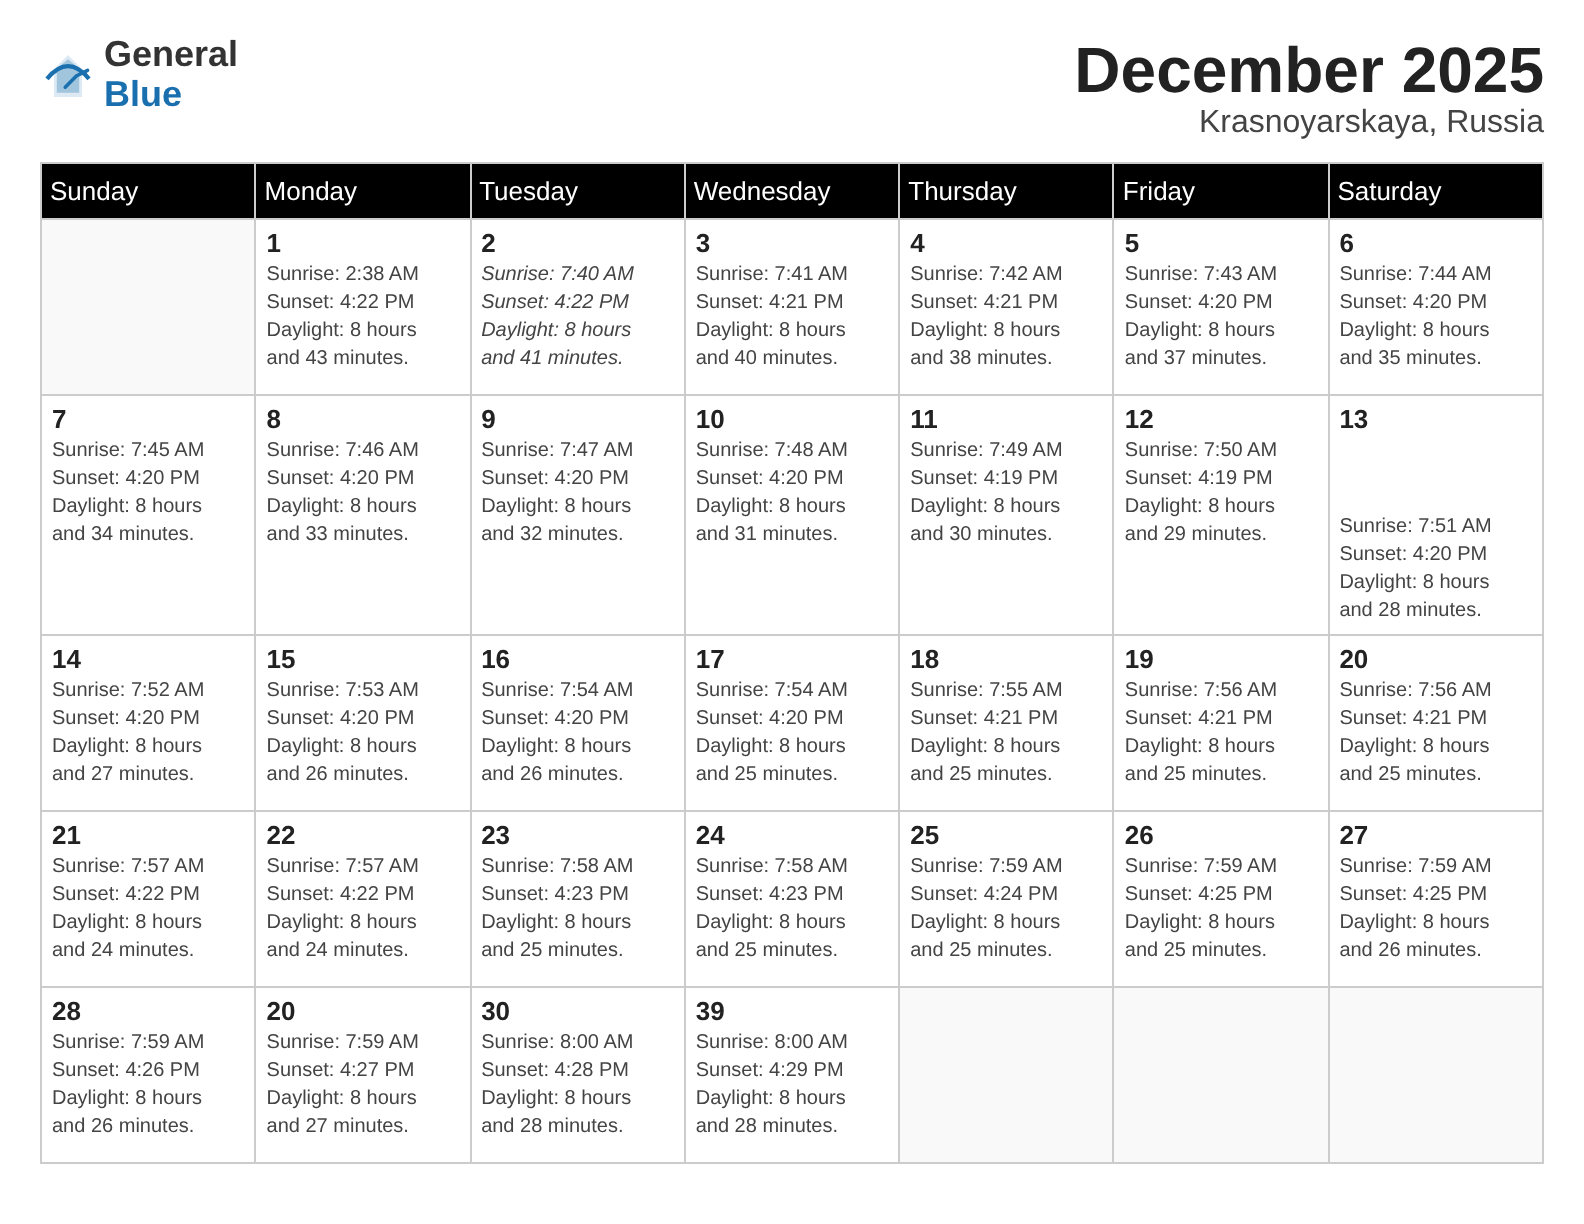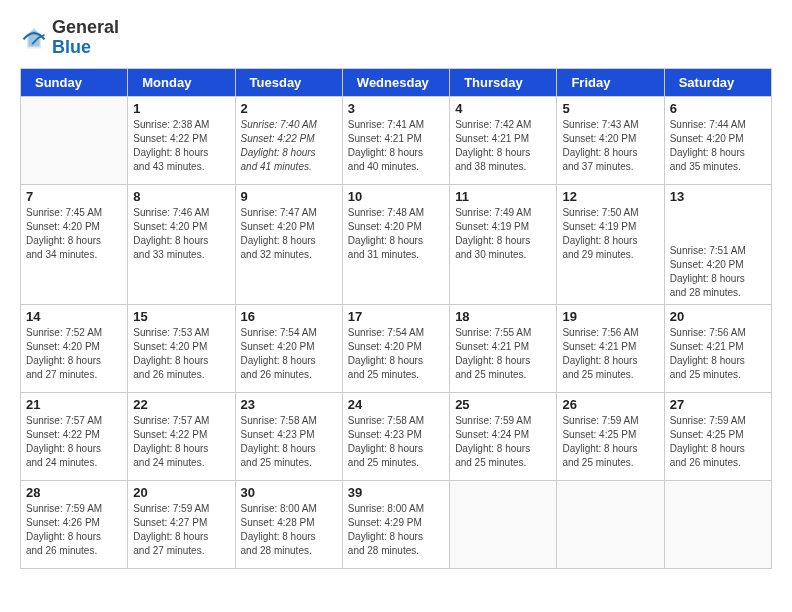--- a/index.html
+++ b/index.html
@@ -50,25 +50,25 @@
       font-size: 16px;
       font-weight: normal;
       color: #444;
     }
     .calendar {
       width: 100%;
       border-collapse: collapse;
       table-layout: fixed;
     }
     .calendar th {
-      background-color: #1d4ed8;
+      background-color: #000000;
       color: #fff;
       font-size: 13px;
-      font-weight: bold;
-      padding: 6px 14px;
+      font-weight: normal;
+      padding: 6px 4px;
       text-align: left;
       border: 1px solid #ccc;
     }
     .calendar td {
       border: 1px solid #ccc;
       vertical-align: top;
       padding: 4px 5px;
       font-size: 10.5px;
       color: #333;
       height: 88px;
@@ -104,20 +104,22 @@
         <path d="M 18 28 L 26 20 L 34 16" fill="none" stroke="#1a6faf" stroke-width="2.5" stroke-linecap="round"></path>
       </svg>
       <div>
         <div class="logo-text">
           <span class="logo-general">General</span><br>
           <span class="logo-blue">Blue</span>
         </div>
       </div>
     </div>
     <div class="title-block">
+      <h1>December 2025</h1>
+      <h2>Krasnoyarskaya, Russia</h2>
     </div>
   </div>
 
   <table class="calendar">
     <thead>
       <tr>
         <th>Sunday</th>
         <th>Monday</th>
         <th>Tuesday</th>
         <th>Wednesday</th>

